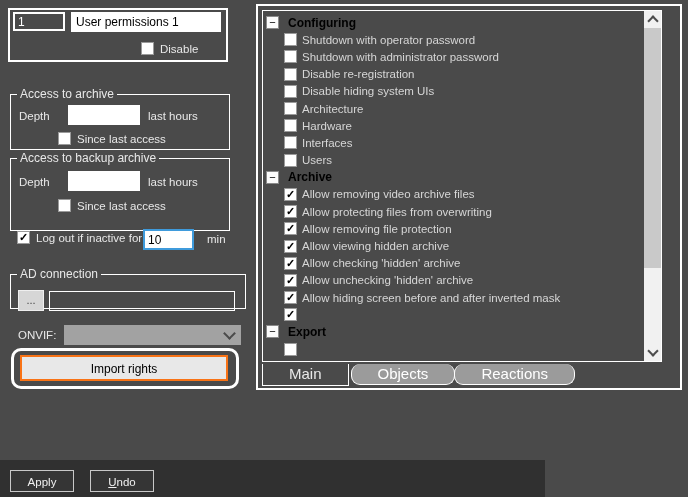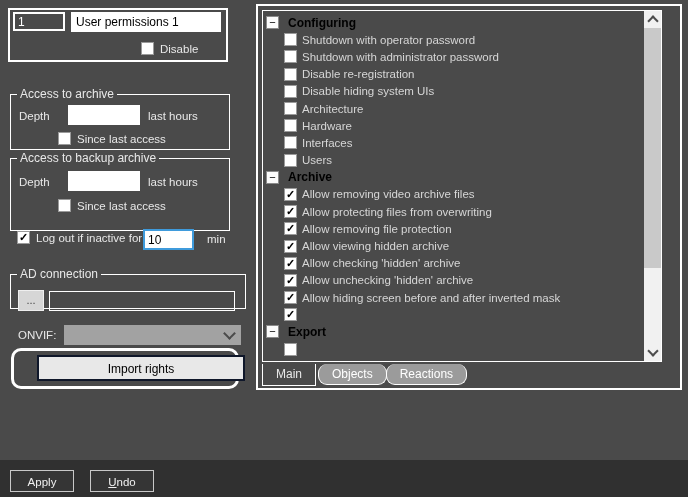--- a/index.html
+++ b/index.html
@@ -60,22 +60,22 @@
   .onvif-lbl{left:18px;top:329px;}
   .onvif-select{left:64px;top:325px;width:177px;height:20px;background:#a2a2a2;display:flex;
     align-items:center;justify-content:flex-end;padding-right:7px;box-sizing:border-box;}
   .chev{width:7px;height:7px;border:solid #4a4a4a;border-width:2px 2px 0 0;display:inline-block;}
   .chev.down{transform:rotate(135deg);margin-top:-4px;}
   .chev.up{transform:rotate(-45deg);margin-top:3px;}
 
   
   .import-ring{left:11px;top:348px;width:228px;height:41px;border:3px solid #fff;border-radius:10px;box-sizing:border-box;}
   .import-btn{position:absolute;left:6px;top:4px;width:208px;height:26px;background:#e8e8e8;
-    border:2px solid #0f172a;box-sizing:border-box;color:#000;font:12px "Liberation Sans",sans-serif;
-    text-align:center;line-height:22px;cursor:pointer;margin-left:17px;}
+    border:2px solid #f97316;box-sizing:border-box;color:#000;font:12px "Liberation Sans",sans-serif;
+    text-align:center;line-height:22px;cursor:pointer;}
 
   
   .rights-panel{left:256px;top:4px;width:426px;height:386px;border:2px solid #fff;box-sizing:border-box;}
   .tree{position:absolute;left:4px;top:4px;width:400px;height:352px;border:1px solid #fff;box-sizing:border-box;background:#4a4a4a;}
   .tree-rows{position:absolute;left:0;top:0;right:17px;bottom:0;overflow:hidden;padding-top:3px;}
   .trow{display:flex;align-items:center;height:17.2px;}
   .trow.thead{padding-left:3px;}
   .trow.titem{padding-left:21px;}
   .expand{width:13px;height:13px;background:#fbfbfb;border:1px solid #8a8a8a;box-sizing:border-box;
     color:#000;font-size:11px;line-height:10px;text-align:center;margin-right:9px;flex:0 0 auto;}
@@ -85,27 +85,27 @@
   
   .scrollbar{position:absolute;top:0;right:0;width:17px;height:100%;background:#f1f1f1;}
   .sb-btn{position:absolute;left:0;width:17px;height:17px;background:#f1f1f1;display:flex;align-items:center;justify-content:center;}
   .sb-btn.up{top:0;}
   .sb-btn.down{bottom:0;}
   .sb-btn .chev{border-color:#4d4d4d;width:6px;height:6px;}
   .sb-thumb{position:absolute;left:0;top:17px;width:17px;height:240px;background:#c9c9c9;}
 
   
   .tab-strip{position:absolute;left:4px;top:358px;height:24px;display:flex;align-items:flex-start;}
-  .tab{height:21px;line-height:20px;padding:0 13px;border:1px solid #fff;border-top:none;
-    background:#9b9b9b;color:#fff;font-size:12px;box-sizing:border-box;cursor:pointer;}
+  .tab{height:21px;line-height:20px;padding:0 26px;border:1px solid #fff;border-top:none;
+    background:#9b9b9b;color:#fff;font-size:15px;box-sizing:border-box;cursor:pointer;}
   .tab + .tab{margin-left:-1px;border-radius:9px;}
   .tab.active{background:#4a4a4a;color:#e8e8e8;margin-right:3px;height:22px;}
 
   
-  .footer{left:0;top:460px;width:688px;height:37px;background:#303030;}
+  .footer{left:0;top:460px;width:545px;height:37px;background:#303030;}
   .f-btn{position:absolute;top:10px;width:64px;height:22px;background:#353535;border:1px solid #c8c8c8;
     color:#f0f0f0;font:11.5px "Liberation Sans",sans-serif;text-align:center;line-height:20px;box-sizing:border-box;cursor:pointer;}
   .f-btn.apply{left:10px;}
   .f-btn.undo{left:90px;}
   .mnemonic{text-decoration:underline;}
 </style>
 </head>
 <body>
 
 <div class="abs id-box">

